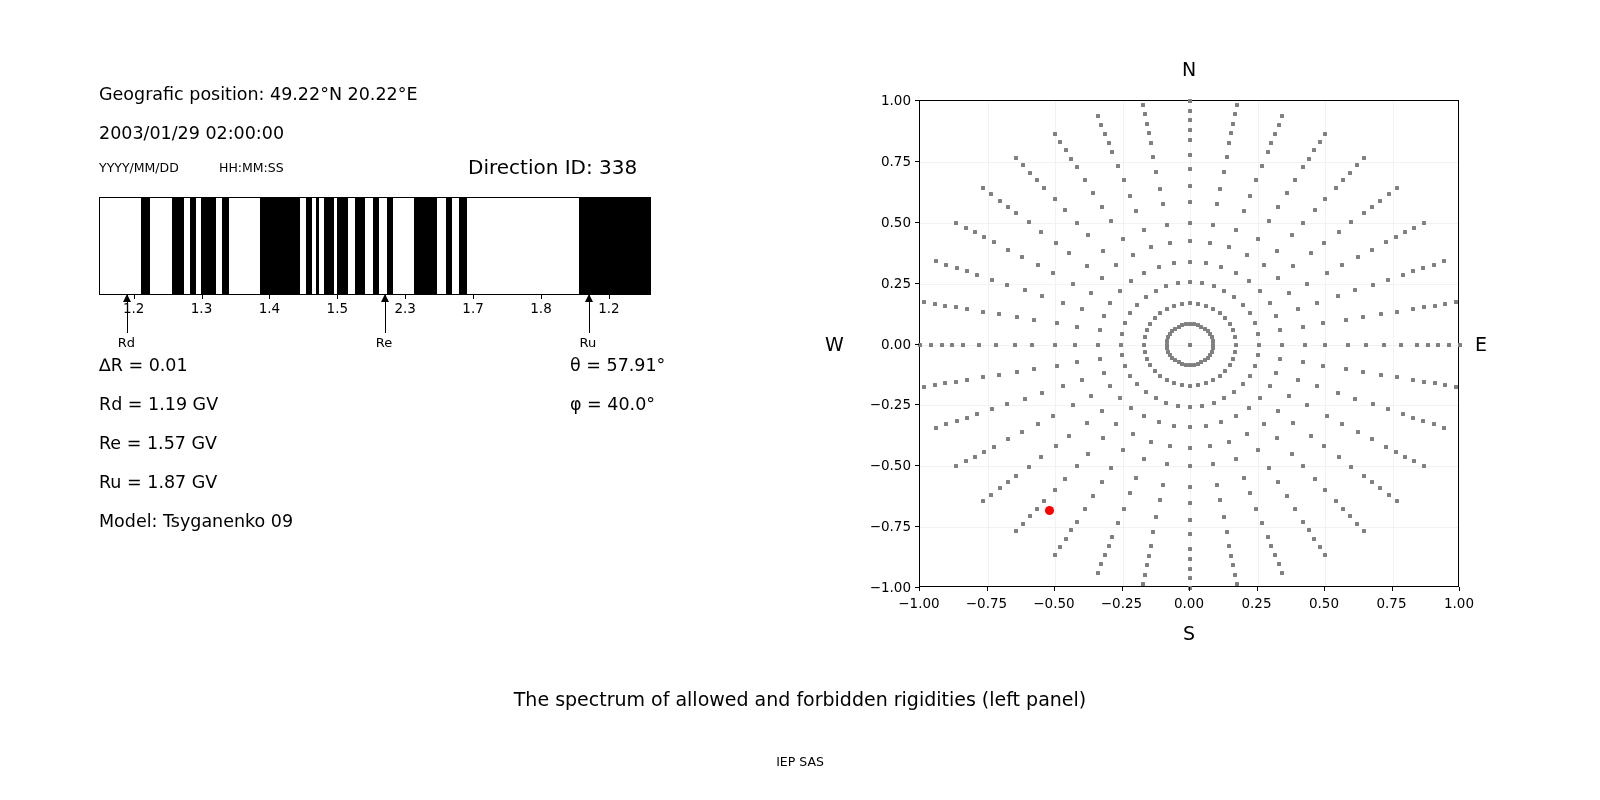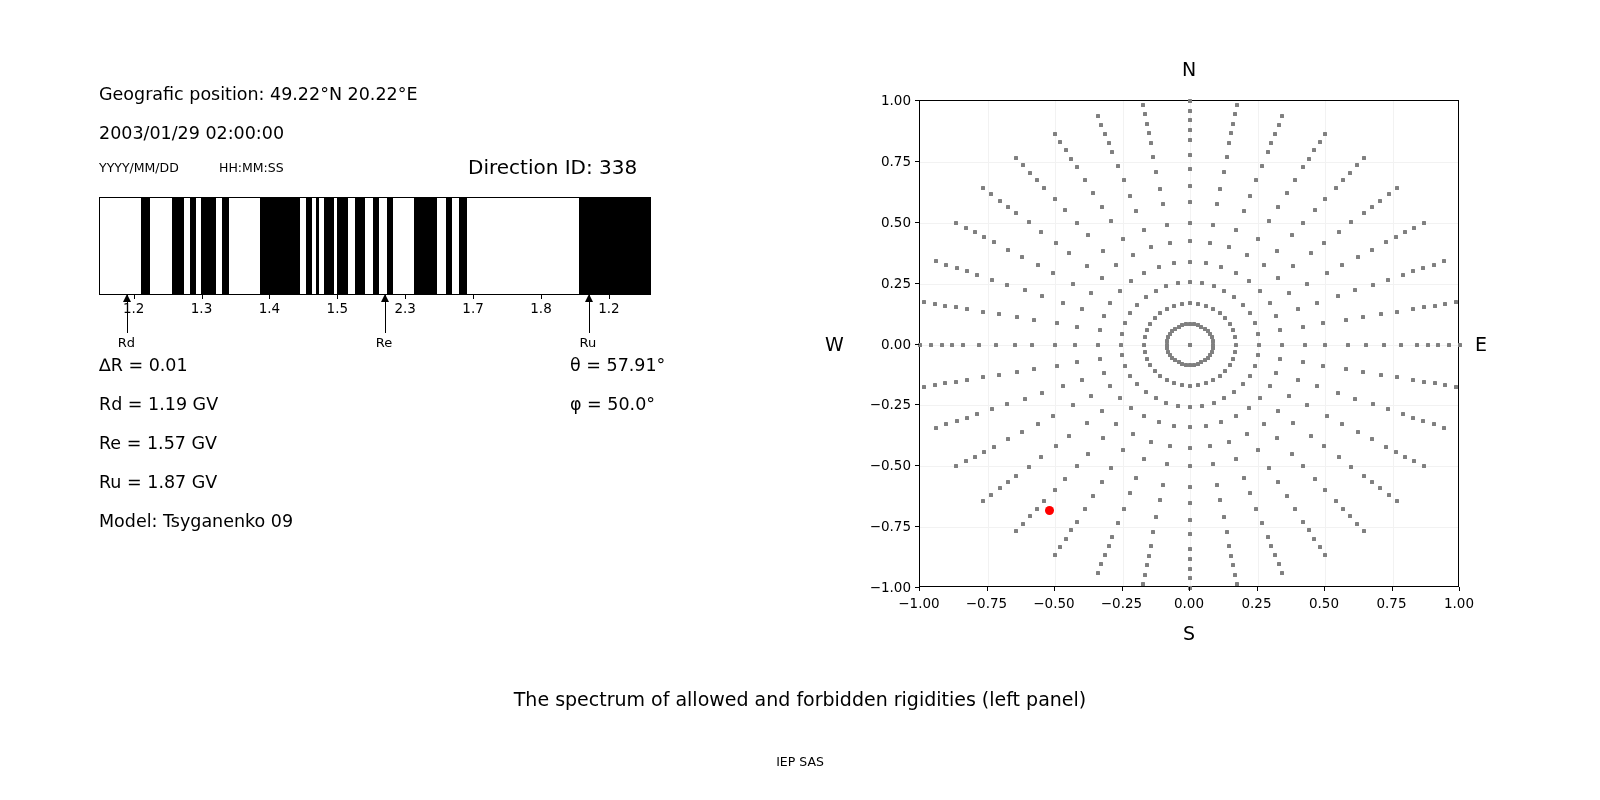--- a/index.html
+++ b/index.html
@@ -130,21 +130,21 @@
       </div>
     </div>
 
   <div class="valline val-col1" style="top:355px;">∆R = 0.01</div>
   <div class="valline val-col1" style="top:394px;">Rd = 1.19 GV</div>
   <div class="valline val-col1" style="top:433px;">Re = 1.57 GV</div>
   <div class="valline val-col1" style="top:472px;">Ru = 1.87 GV</div>
   <div class="valline val-col1" style="top:511px;">Model: Tsyganenko 09</div>
 
   <div class="valline val-col2" style="top:355px;">θ = 57.91°</div>
-  <div class="valline val-col2" style="top:394px;">φ = 50.0°</div>
+  <div class="valline val-col2" style="top:394px;">φ = 40.0°</div>
 </div>
 
 <div id="right-panel">
   <div id="lbl-N">N</div>
   <div id="lbl-S">S</div>
   <div id="lbl-W">W</div>
   <div id="lbl-E">E</div>
 
   <div id="plot-frame">
       <div class="gridline-v" style="left: 67.5px;"></div>

